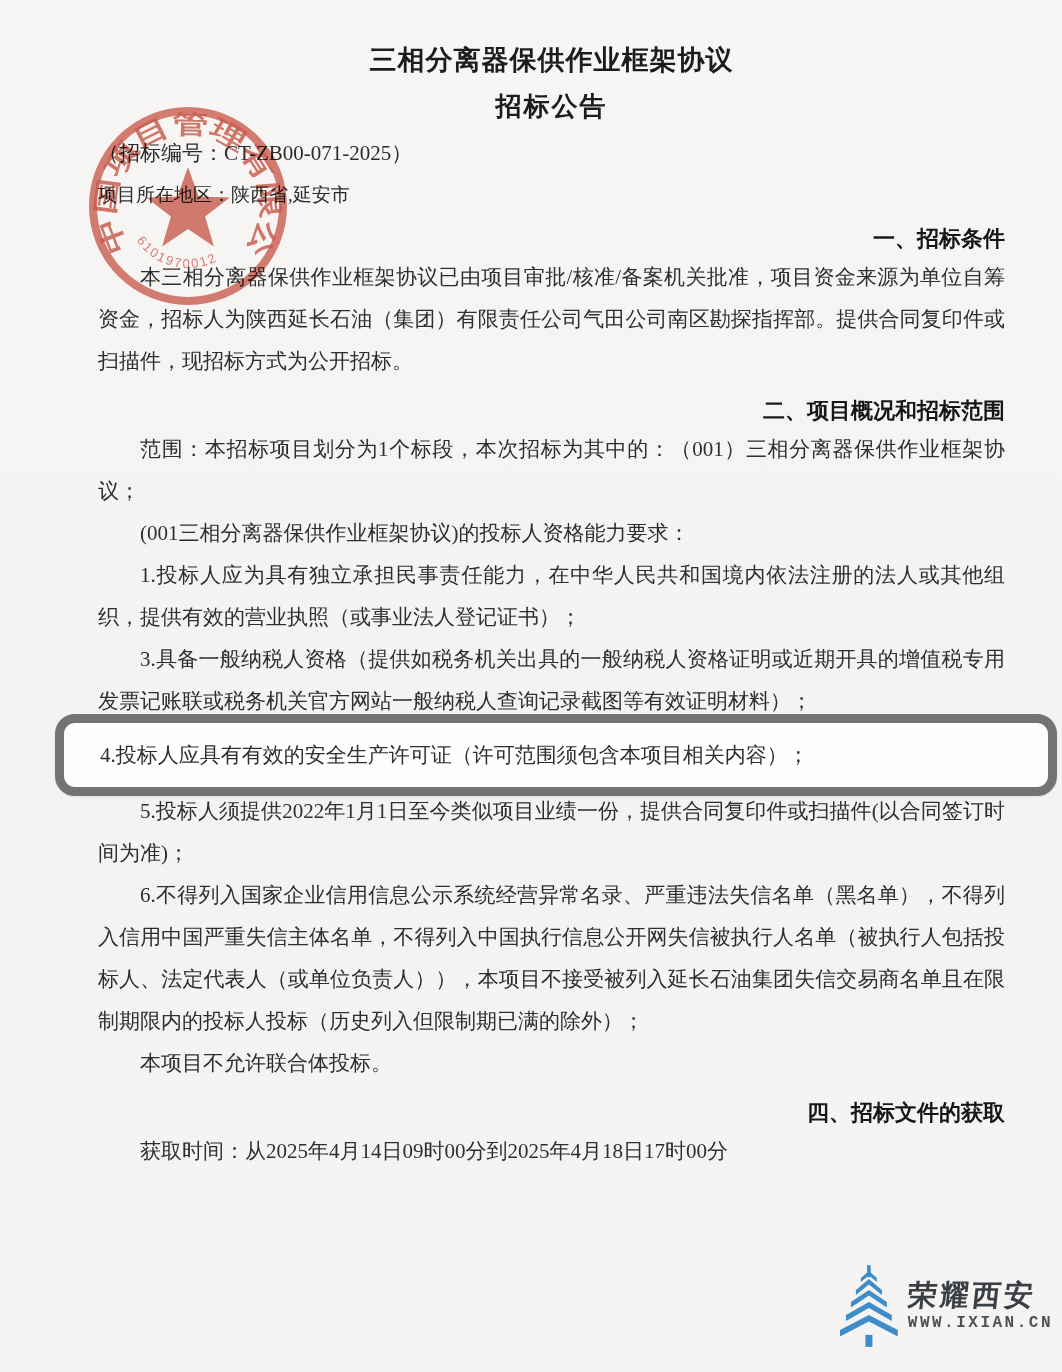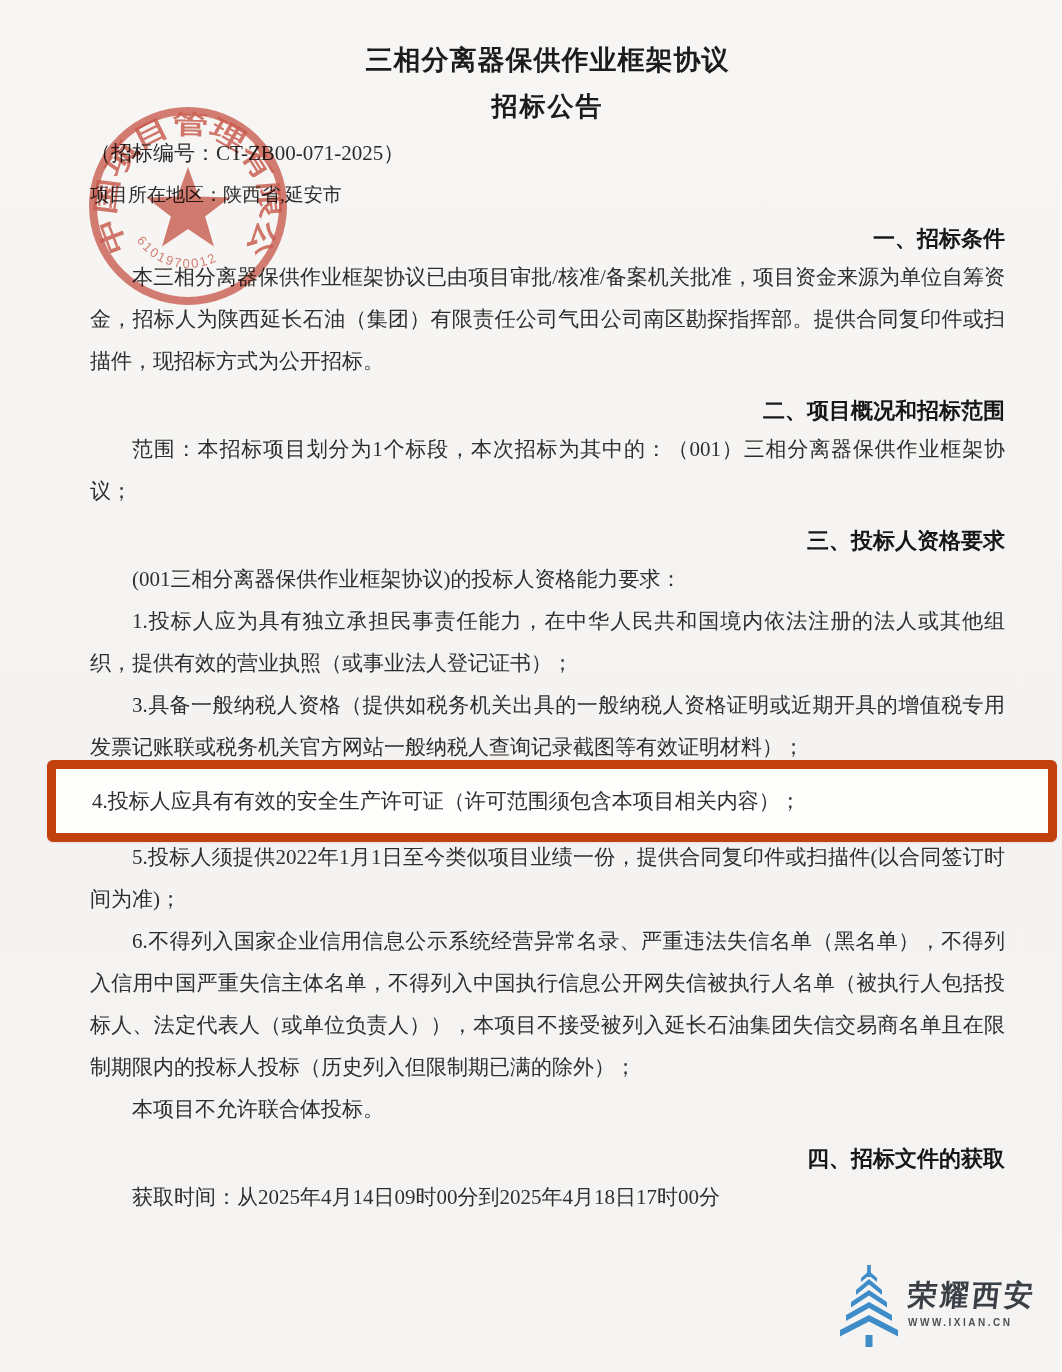--- a/index.html
+++ b/index.html
@@ -6,23 +6,22 @@
   body{
     width:1062px;height:1372px;
     background:linear-gradient(180deg,#f7f6f4 0%,#f4f3f1 55%,#f5f4f2 100%);
     font-family:"Liberation Serif","DejaVu Serif",serif;
     color:#2e2e2e;
     position:relative;
     overflow:hidden;
   }
   .doc{
     position:relative;
-    padding:42px 57px 0 58px;
+    padding:42px 57px 0 98px;
     z-index:1;
-    margin-left:32px;
   }
   .title{
     text-align:center;
     font-size:27px;
     font-weight:bold;
     line-height:36px;
     color:#1c1c1c;
     letter-spacing:1px;
     margin:0;
   }
@@ -61,22 +60,22 @@
     line-height:42px;
     margin:0;
     text-indent:2em;
     text-align:justify;
     color:#2e2e2e;
   }
   .hl-box{
     position:relative;
     z-index:3;
     background:#fefefd;
-    border:9px solid #c2410c;
-    border-radius:6px;
+    border:9px solid #737373;
+    border-radius:20px;
     margin:-8px -52px -6px -43px;
     padding:11px 20px 11px 0;
     box-shadow:0 1px 2px rgba(0,0,0,0.08);
   }
   .hl-box .para{
     text-indent:36px;
   }
   .stamp{
     position:absolute;
     left:83px;top:101px;
@@ -103,23 +102,23 @@
   .logo-name{
     font-family:"Liberation Serif","DejaVu Serif",serif;
     font-weight:bold;
     font-size:29px;
     line-height:32px;
     color:#3a3f46;
     letter-spacing:3px;
     transform:skewX(-6deg);
   }
   .logo-url{
-    font-family:Liberation Sans, sans-serif;
+    font-family:Liberation Mono, monospace;
     font-weight:bold;
-    font-size:10px;
+    font-size:16px;
     line-height:20px;
     color:#4d5258;
     letter-spacing:2.5px;
     margin-top:2px;
   }
 </style>
 </head>
 <body>
 
 <div class="doc">
@@ -127,21 +126,20 @@
   <h2 class="subtitle">招标公告</h2>
   <p class="tender-no">（招标编号：CT-ZB00-071-2025）</p>
   <p class="location">项目所在地区：陕西省,延安市</p>
 
   <h3 class="sec-heading">一、招标条件</h3>
   <p class="para">本三相分离器保供作业框架协议已由项目审批/核准/备案机关批准，项目资金来源为单位自筹资金，招标人为陕西延长石油（集团）有限责任公司气田公司南区勘探指挥部。提供合同复印件或扫描件，现招标方式为公开招标。</p>
 
   <h3 class="sec-heading">二、项目概况和招标范围</h3>
   <p class="para">范围：本招标项目划分为1个标段，本次招标为其中的：（001）三相分离器保供作业框架协议；</p>
 
-  <h3 class="sec-heading">三、投标人资格要求</h3>
   <p class="para">(001三相分离器保供作业框架协议)的投标人资格能力要求：</p>
   <p class="para">1.投标人应为具有独立承担民事责任能力，在中华人民共和国境内依法注册的法人或其他组织，提供有效的营业执照（或事业法人登记证书）；</p>
   <p class="para">3.具备一般纳税人资格（提供如税务机关出具的一般纳税人资格证明或近期开具的增值税专用发票记账联或税务机关官方网站一般纳税人查询记录截图等有效证明材料）；</p>
 
   <div class="hl-box">
     <p class="para">4.投标人应具有有效的安全生产许可证（许可范围须包含本项目相关内容）；</p>
   </div>
 
   <p class="para">5.投标人须提供2022年1月1日至今类似项目业绩一份，提供合同复印件或扫描件(以合同签订时间为准)；</p>
   <p class="para">6.不得列入国家企业信用信息公示系统经营异常名录、严重违法失信名单（黑名单），不得列入信用中国严重失信主体名单，不得列入中国执行信息公开网失信被执行人名单（被执行人包括投标人、法定代表人（或单位负责人）），本项目不接受被列入延长石油集团失信交易商名单且在限制期限内的投标人投标（历史列入但限制期已满的除外）；</p>

